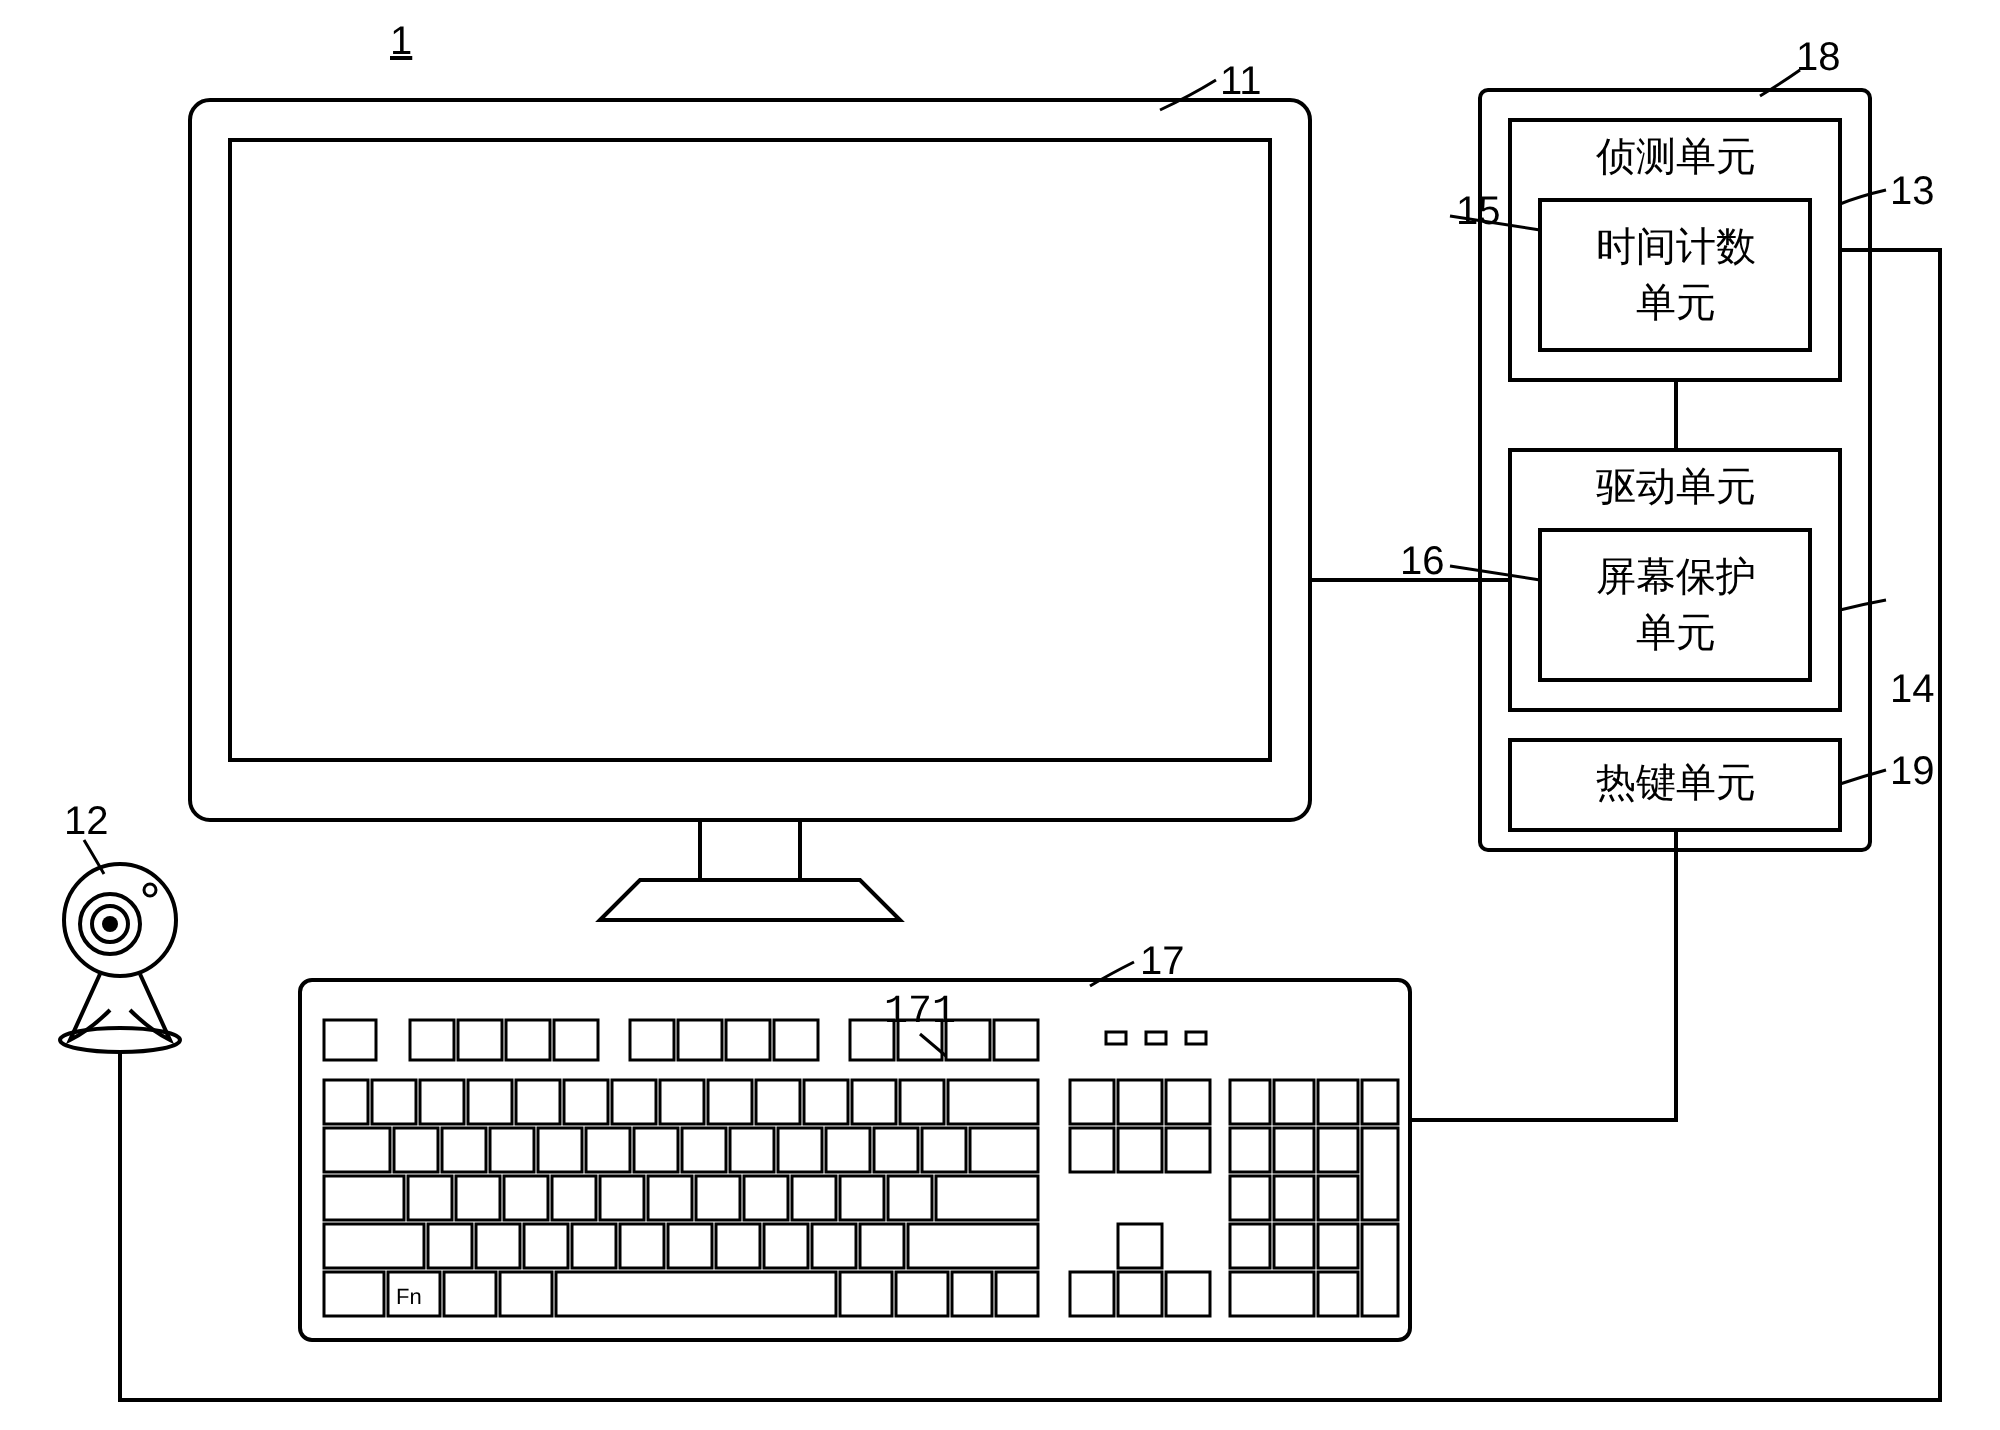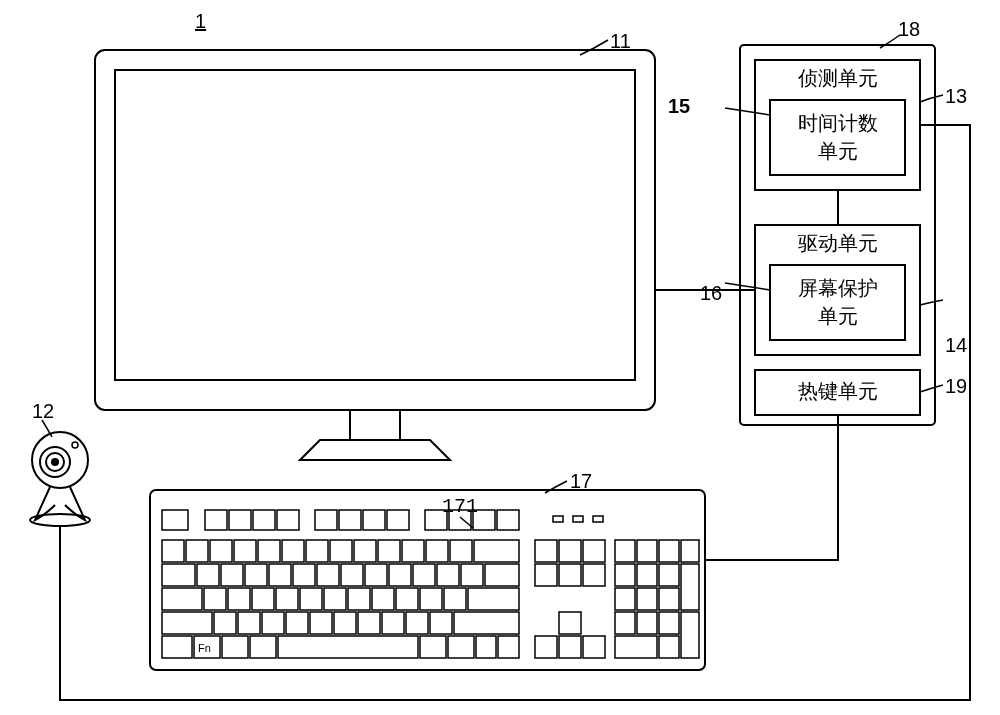--- a/index.html
+++ b/index.html
@@ -28,22 +28,22 @@
   }
 </style>
 </head>
 <body>
 
 <div class="label" style="left:195px; top:10px; text-decoration: underline;">1</div>
 <div class="label" style="left:610px; top:30px;">11</div>
 <div class="label" style="left:32px; top:400px;">12</div>
 <div class="label" style="left:945px; top:85px;">13</div>
 <div class="label" style="left:945px; top:290px;margin-top:44px;">14</div>
-<div class="label" style="left:668px; top:95px;font-weight:bold;">15</div>
-<div class="label" style="left:700px; top:270px;margin-top:12px;">16</div>
+<div class="label" style="left:728px; top:95px;">15</div>
+<div class="label" style="left:700px; top:270px;">16</div>
 <div class="label" style="left:570px; top:470px;">17</div>
 <div class="label" style="left:442px; top:495px;font-family:Liberation Mono, monospace;">171</div>
 <div class="label" style="left:898px; top:18px;text-align:right;">18</div>
 <div class="label" style="left:945px; top:375px;text-align:center;">19</div>
 
 <svg width="1000" height="715" viewBox="0 0 1000 715">
 
   <g>
     <rect x="95" y="50" width="560" height="360" rx="10" ry="10" fill="none" stroke="#000" stroke-width="2"></rect>
     <rect x="115" y="70" width="520" height="310" fill="none" stroke="#000" stroke-width="2"></rect>

